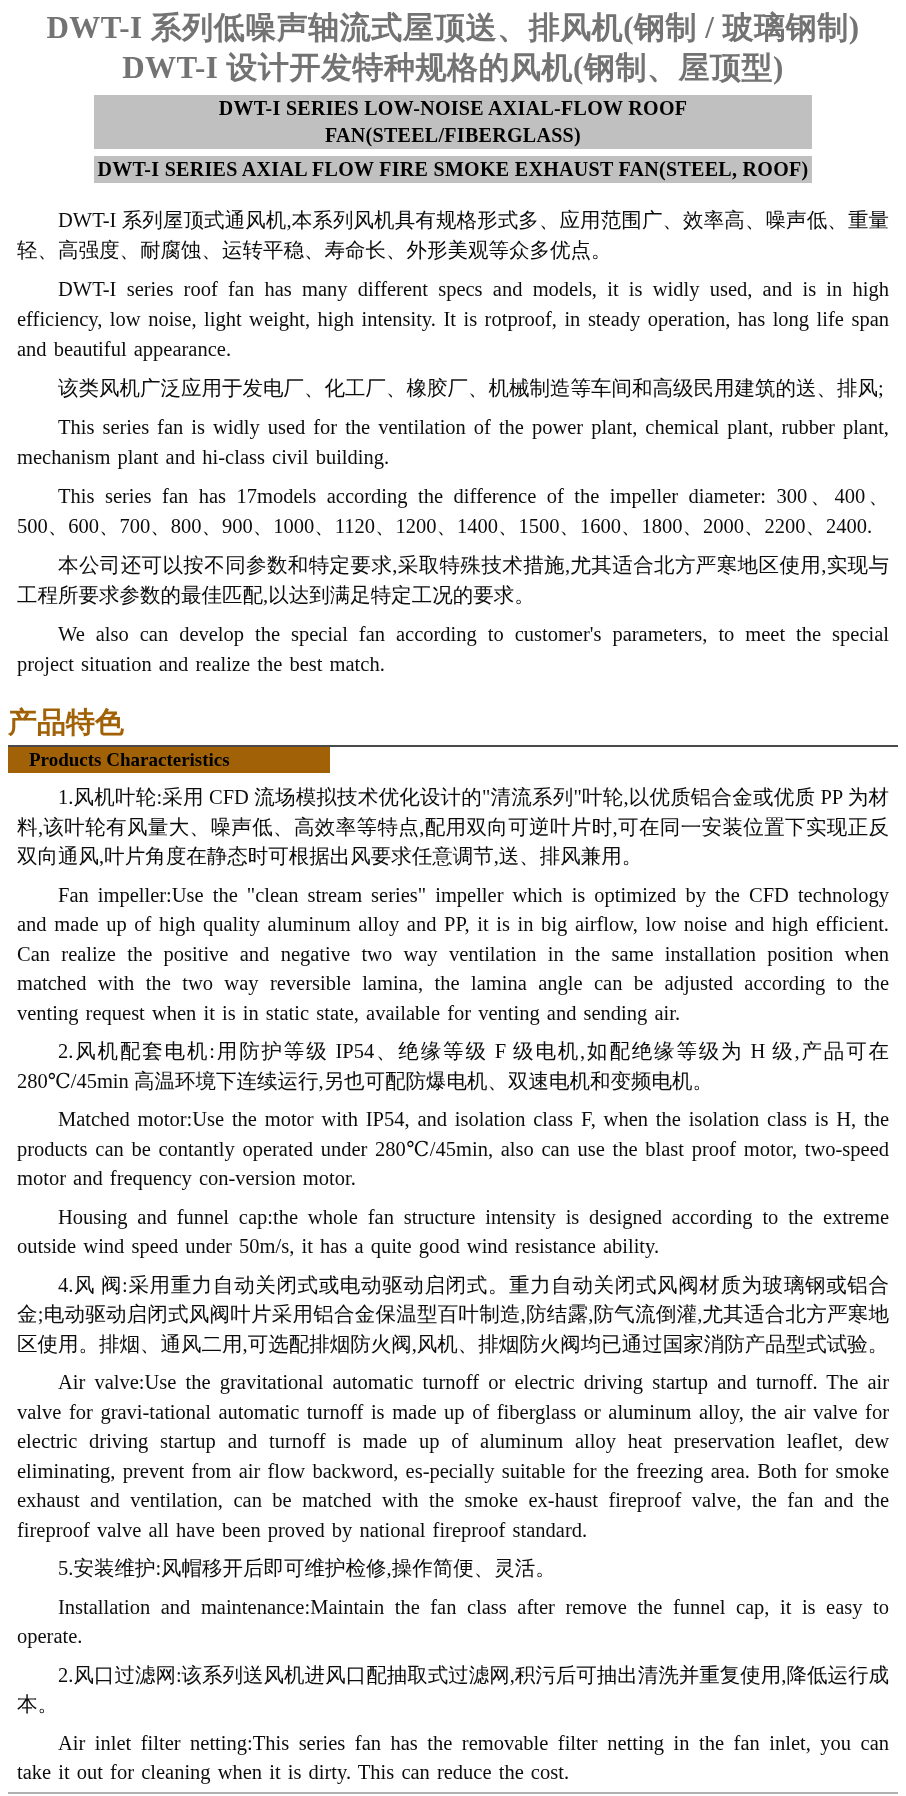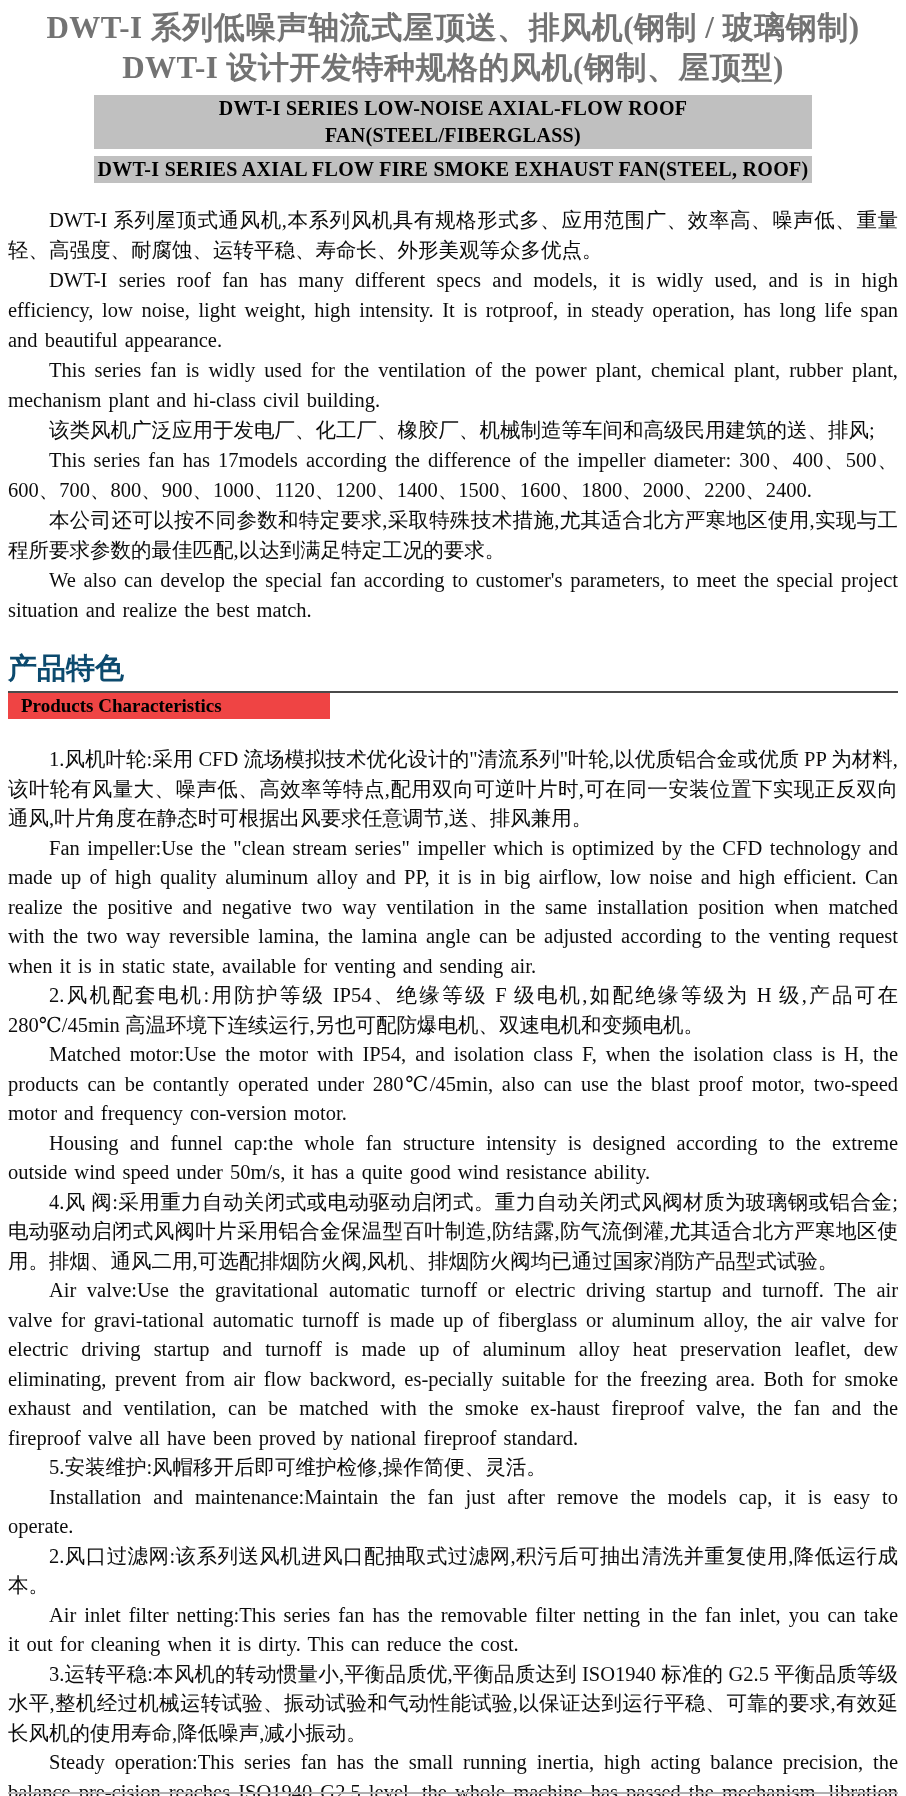--- a/index.html
+++ b/index.html
@@ -40,53 +40,53 @@
     font-size: 20px;
     line-height: 27px;
     color: #000;
     letter-spacing: 0.3px;
   }
   
   .body {
     margin: 22px 8px 0 8px;
   }
   .para {
-    margin: 0;
+    margin: 9px;
     font-size: 20.5px;
     line-height: 30px;
     text-align: justify;
     text-indent: 2em;
     color: #0c0c0c;
     word-spacing: 2px;
   }
   .para.cn { word-spacing: 0; }
   
   .section-heading {
     margin: 26px 0 6px 0;
     font-size: 29px;
     font-weight: bold;
-    color: #0c4a6e;
+    color: #a16207;
     text-indent: 0;
     line-height: 34px;
     font-family: "Liberation Serif", "DejaVu Serif", serif;
   }
   .section-rule {
     border-top: 2px solid #4a4a4a;
     margin-bottom: 0;
   }
   .section-label {
     width: 322px;
-    background: #ef4444;
+    background: #a16207;
     font-weight: bold;
     font-size: 19px;
     line-height: 26px;
-    padding-left: 13px;
+    padding-left: 21px;
     box-sizing: border-box;
     color: #000;
-    margin-bottom: 26px;
+    margin-bottom: 10px;
   }
   .features .para { line-height: 29.5px; }
   .bottom-rule {
     position: absolute;
     left: 8px;
     right: 8px;
     bottom: 2px;
     border-top: 2px solid #b0b0b0;
   }
 </style>
@@ -99,41 +99,41 @@
     <div class="title-line">DWT-I 系列低噪声轴流式屋顶送、排风机(钢制 / 玻璃钢制)</div>
     <div class="title-line">DWT-I 设计开发特种规格的风机(钢制、屋顶型)</div>
     <div class="banner">DWT-I SERIES LOW-NOISE AXIAL-FLOW ROOF FAN(STEEL/FIBERGLASS)</div>
     <div class="banner">DWT-I  SERIES AXIAL FLOW FIRE SMOKE EXHAUST FAN(STEEL, ROOF)</div>
   </div>
 
   <div class="body">
 
     <p class="para cn">DWT-I 系列屋顶式通风机,本系列风机具有规格形式多、应用范围广、效率高、噪声低、重量轻、高强度、耐腐蚀、运转平稳、寿命长、外形美观等众多优点。</p>
     <p class="para en">DWT-I series roof fan has many different specs and models, it is widly used, and is in high efficiency, low noise, light weight, high intensity. It is rotproof, in steady operation, has long life span and beautiful appearance.</p>
+    <p class="para cn">该类风机广泛应用于发电厂、化工厂、橡胶厂、机械制造等车间和高级民用建筑的送、排风;</p>
     <p class="para en">This series fan is widly used for the ventilation of the power plant, chemical plant, rubber plant, mechanism plant and hi-class civil building.</p>
-    <p class="para cn">该类风机广泛应用于发电厂、化工厂、橡胶厂、机械制造等车间和高级民用建筑的送、排风;</p>
     <p class="para en">This series fan has 17models according the difference of the impeller diameter: 300、400、500、600、700、800、900、1000、1120、1200、1400、1500、1600、1800、2000、2200、2400.</p>
     <p class="para cn">本公司还可以按不同参数和特定要求,采取特殊技术措施,尤其适合北方严寒地区使用,实现与工程所要求参数的最佳匹配,以达到满足特定工况的要求。</p>
     <p class="para en">We also can develop the special fan according to customer's parameters, to meet the special project situation and realize the best match.</p>
 
     <div class="section-heading">产品特色</div>
     <div class="section-rule">
       <div class="section-label">Products Characteristics</div>
     </div>
 
     <div class="features">
       <p class="para cn">1.风机叶轮:采用 CFD 流场模拟技术优化设计的"清流系列"叶轮,以优质铝合金或优质 PP 为材料,该叶轮有风量大、噪声低、高效率等特点,配用双向可逆叶片时,可在同一安装位置下实现正反双向通风,叶片角度在静态时可根据出风要求任意调节,送、排风兼用。</p>
       <p class="para en">Fan impeller:Use the "clean stream series" impeller which is optimized by the CFD technology and made up of high quality aluminum alloy and PP, it is in big airflow, low noise and high efficient. Can realize the positive and negative two way ventilation in the same installation position when matched with the two way reversible lamina, the lamina angle can be adjusted according to the venting request when it is in static state, available for venting and sending air.</p>
       <p class="para cn">2.风机配套电机:用防护等级 IP54、绝缘等级 F 级电机,如配绝缘等级为 H 级,产品可在 280℃/45min 高温环境下连续运行,另也可配防爆电机、双速电机和变频电机。</p>
       <p class="para en">Matched motor:Use the motor with IP54, and isolation class F, when the isolation class is H, the products can be contantly operated under 280℃/45min, also can use the blast proof motor, two-speed motor and frequency con-version motor.</p>
       <p class="para en">Housing and funnel cap:the whole fan structure intensity is designed according to the extreme outside wind speed under 50m/s, it has a quite good wind resistance ability.</p>
       <p class="para cn">4.风 阀:采用重力自动关闭式或电动驱动启闭式。重力自动关闭式风阀材质为玻璃钢或铝合金;电动驱动启闭式风阀叶片采用铝合金保温型百叶制造,防结露,防气流倒灌,尤其适合北方严寒地区使用。排烟、通风二用,可选配排烟防火阀,风机、排烟防火阀均已通过国家消防产品型式试验。</p>
       <p class="para en">Air valve:Use the gravitational automatic turnoff or electric driving startup and turnoff. The air valve for gravi-tational automatic turnoff is made up of fiberglass or aluminum alloy, the air valve for electric driving startup and turnoff is made up of aluminum alloy heat preservation leaflet, dew eliminating, prevent from air flow backword, es-pecially suitable for the freezing area. Both for smoke exhaust and ventilation, can be matched with the smoke ex-haust fireproof valve, the fan and the fireproof valve all have been proved by national fireproof standard.</p>
       <p class="para cn">5.安装维护:风帽移开后即可维护检修,操作简便、灵活。</p>
-      <p class="para en">Installation and maintenance:Maintain the fan just after remove the models cap, it is easy to operate.</p>
+      <p class="para en">Installation and maintenance:Maintain the fan class after remove the funnel cap, it is easy to operate.</p>
       <p class="para cn">2.风口过滤网:该系列送风机进风口配抽取式过滤网,积污后可抽出清洗并重复使用,降低运行成本。</p>
       <p class="para en">Air inlet filter netting:This series fan has the removable filter netting in the fan inlet, you can take it out for cleaning when it is dirty. This can reduce the cost.</p>
       <p class="para cn">3.运转平稳:本风机的转动惯量小,平衡品质优,平衡品质达到 ISO1940 标准的 G2.5 平衡品质等级水平,整机经过机械运转试验、振动试验和气动性能试验,以保证达到运行平稳、可靠的要求,有效延长风机的使用寿命,降低噪声,减小振动。</p>
       <p class="para en">Steady operation:This series fan has the small running inertia, high acting balance precision, the balance pre-cision reaches ISO1940 G2.5 level, the whole machine has passed the mechanism, libration and pneumatic control examination, to ensure the steady and reliable operation. It also can extend the life span of the fan, reduce the noise and minish the libration.</p>
     </div>
 
   </div>
 
   <div class="bottom-rule"></div>
 

